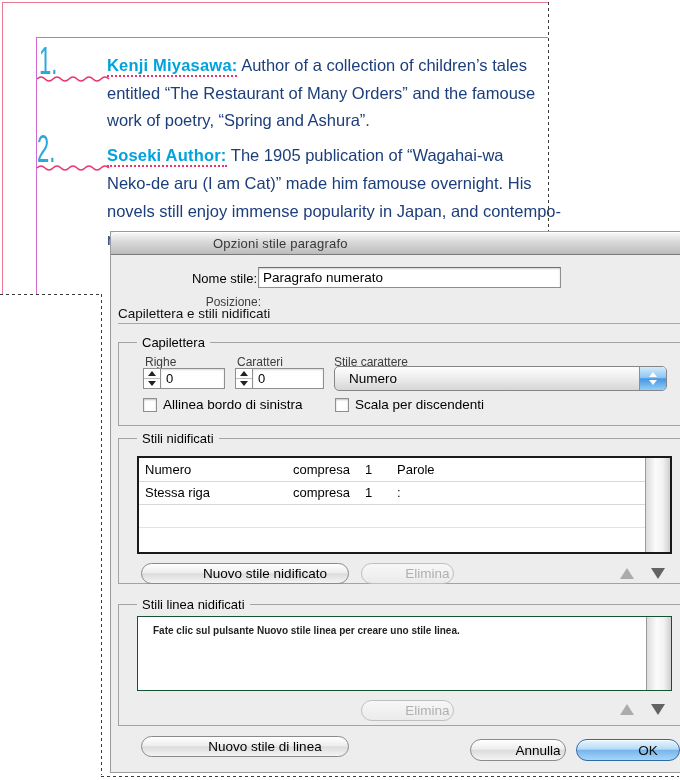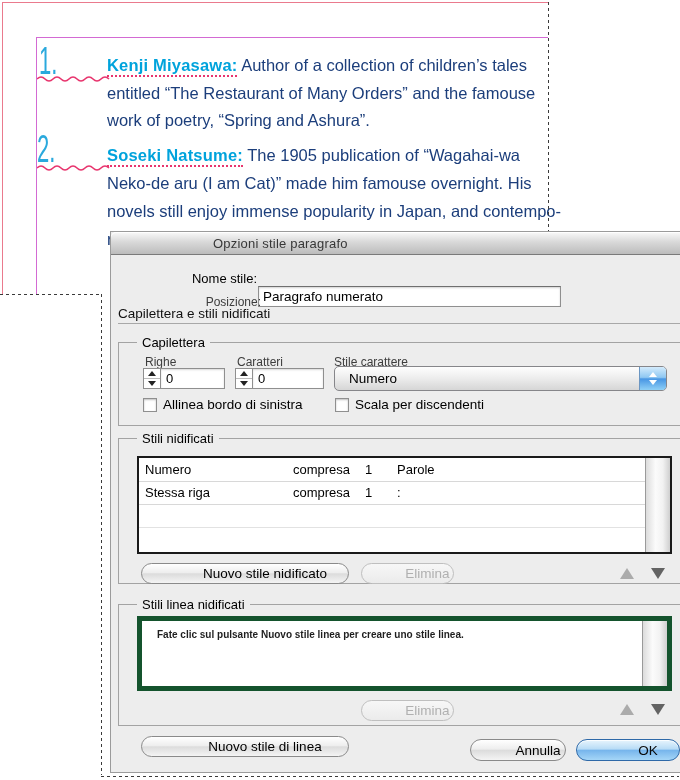--- a/index.html
+++ b/index.html
@@ -24,21 +24,21 @@
           background:#ededed;border:1px solid #9b9b9b;box-sizing:border-box;}
   .titlebar{position:absolute;left:0;top:0;width:100%;height:23px;
             background:linear-gradient(180deg,#fafafa 0%,#d9d9d9 45%,#bcbcbc 100%);
             border-bottom:1px solid #7a7a7a;border-radius:5px 5px 0 0;
             box-shadow:inset 0 1px 0 #fff;box-sizing:border-box;}
   .titlebar .ttl{position:absolute;left:102px;top:4px;font-size:13px;color:#383838;letter-spacing:.2px;}
   .lbl{position:absolute;font-size:13px;color:#000;white-space:nowrap;}
   .lbl-sm{position:absolute;font-size:12px;color:#3d3d3d;white-space:nowrap;}
   .txtinput{position:absolute;background:#fff;border:1px solid #8f8f8f;border-top-color:#6f6f6f;
             box-shadow:inset 0 1px 2px rgba(0,0,0,.18);font-size:13.5px;padding:0 4px;
-            font-family:"Liberation Sans",sans-serif;box-sizing:border-box;margin-top:19px;}
+            font-family:"Liberation Sans",sans-serif;box-sizing:border-box;}
   .heading{position:absolute;font-size:13.5px;color:#111;}
   .rule{position:absolute;height:1px;background:#a8a8a8;}
   .group{position:absolute;border:1px solid #a3a3a3;box-sizing:border-box;}
   .group .legend{position:absolute;top:-8px;left:18px;background:#ededed;padding:0 5px;
                  font-size:13px;color:#000;white-space:nowrap;}
   .stepper{position:absolute;width:18px;height:21px;background:#fff;border:1px solid #8f8f8f;
            box-sizing:border-box;display:flex;flex-direction:column;}
   .stepper span{flex:1;display:flex;align-items:center;justify-content:center;}
   .stepper span:first-child{border-bottom:1px solid #bbb;}
   .st-up{width:0;height:0;border-left:4px solid transparent;border-right:4px solid transparent;
@@ -58,21 +58,21 @@
           justify-content:center;gap:3px;}
   .dd-up{width:0;height:0;border-left:4px solid transparent;border-right:4px solid transparent;
          border-bottom:5px solid #fff;}
   .dd-dn{width:0;height:0;border-left:4px solid transparent;border-right:4px solid transparent;
          border-top:5px solid #fff;}
   .checkbox{position:absolute;width:14px;height:14px;background:#fff;border:1px solid #8f8f8f;
             box-shadow:inset 0 1px 2px rgba(0,0,0,.25);box-sizing:border-box;}
   .cb-label{position:absolute;font-size:13.5px;color:#000;white-space:nowrap;}
   .listbox{position:absolute;background:#fff;box-sizing:border-box;}
   .listbox.focus{border:2px solid #1a1a1a;}
-  .listbox.plain{border:5px solid #14532d;}
+  .listbox.plain{border:1px solid #14532d;}
   .scrolltrack{position:absolute;right:0;top:0;bottom:0;width:24px;border-left:1px solid #9a9a9a;
                background:linear-gradient(90deg,#dcdcdc 0%,#fbfbfb 40%,#f2f2f2 70%,#cfcfcf 100%);}
   .lrow{position:absolute;left:0;height:23px;border-bottom:1px solid #d8d8d8;font-size:13px;color:#000;}
   .lrow span{position:absolute;top:4px;white-space:nowrap;}
   .hairline{position:absolute;left:0;height:1px;background:#e2e2e2;}
   .pill{position:absolute;height:21px;border-radius:11px;border:1px solid #8a8a8a;
         background:linear-gradient(180deg,#ffffff 0%,#eeeeee 45%,#dcdcdc 52%,#f4f4f4 100%);
         font-size:13.5px;color:#000;display:flex;align-items:center;justify-content:center;
         box-sizing:border-box;font-family:"Liberation Sans",sans-serif;padding-left:40px;}
   .pill.disabled{border-color:#bfbfbf;color:#b0b0b0;
@@ -103,21 +103,21 @@
       <path d="M0 4 Q4 0 8 4 T16 4 T24 4 T32 4 T40 4 T48 4 T56 4 T64 4 T72 4" fill="none" stroke="#e8356e" stroke-width="1.6"></path>
     </svg>
     <div class="doc-line" style="top:56px;"><span class="doc-name">Kenji Miyasawa:</span><span> Author of a collection of children’s tales</span></div>
     <div class="doc-line" style="top:84px;">entitled “The Restaurant of Many Orders” and the famouse</div>
     <div class="doc-line" style="top:111px;">work of poetry, “Spring and Ashura”.</div>
 
     <div class="doc-num" style="left:37px;top:130px;">2.</div>
     <svg class="wave" style="left:37px;top:164px;" width="74" height="8" xmlns="http://www.w3.org/2000/svg">
       <path d="M0 4 Q4 0 8 4 T16 4 T24 4 T32 4 T40 4 T48 4 T56 4 T64 4 T72 4" fill="none" stroke="#e8356e" stroke-width="1.6"></path>
     </svg>
-    <div class="doc-line" style="top:146px;"><span class="doc-name">Soseki Natsume:</span><span> The 1905 publication of “Wagahai-wa</span></div>
+    <div class="doc-line" style="top:146px;"><span class="doc-name">Soseki Author:</span><span> The 1905 publication of “Wagahai-wa</span></div>
     <div class="doc-line" style="top:174px;">Neko-de aru (I am Cat)” made him famouse overnight. His</div>
     <div class="doc-line" style="top:202px;">novels still enjoy immense popularity in Japan, and contempo-</div>
     <div class="doc-line" style="top:230px;">rary Japanese writers continue to be affected by his work.</div>
   </div>
 
   <div class="line-abs dash-v" style="left:548px;top:2px;height:229px;"></div>
   <div class="line-abs dash-h" style="left:0;top:294px;width:101px;"></div>
   <div class="line-abs dash-v" style="left:101px;top:294px;height:481px;"></div>
   <div class="line-abs dash-h" style="left:101px;top:776px;width:578px;"></div>
 

